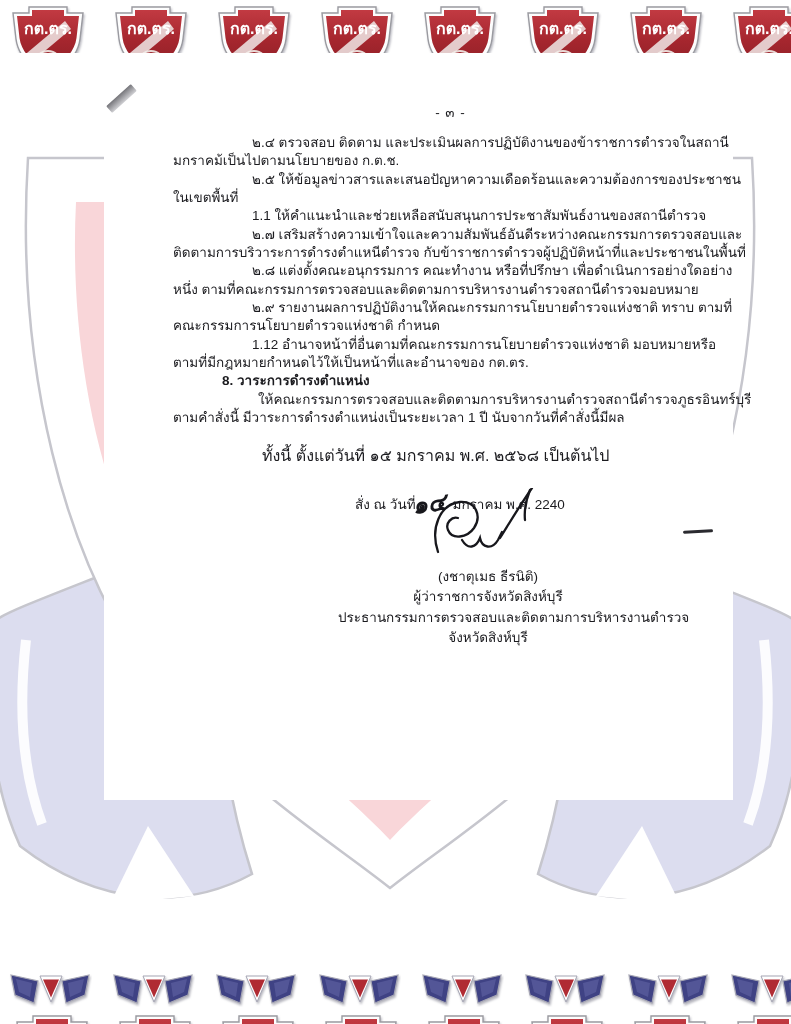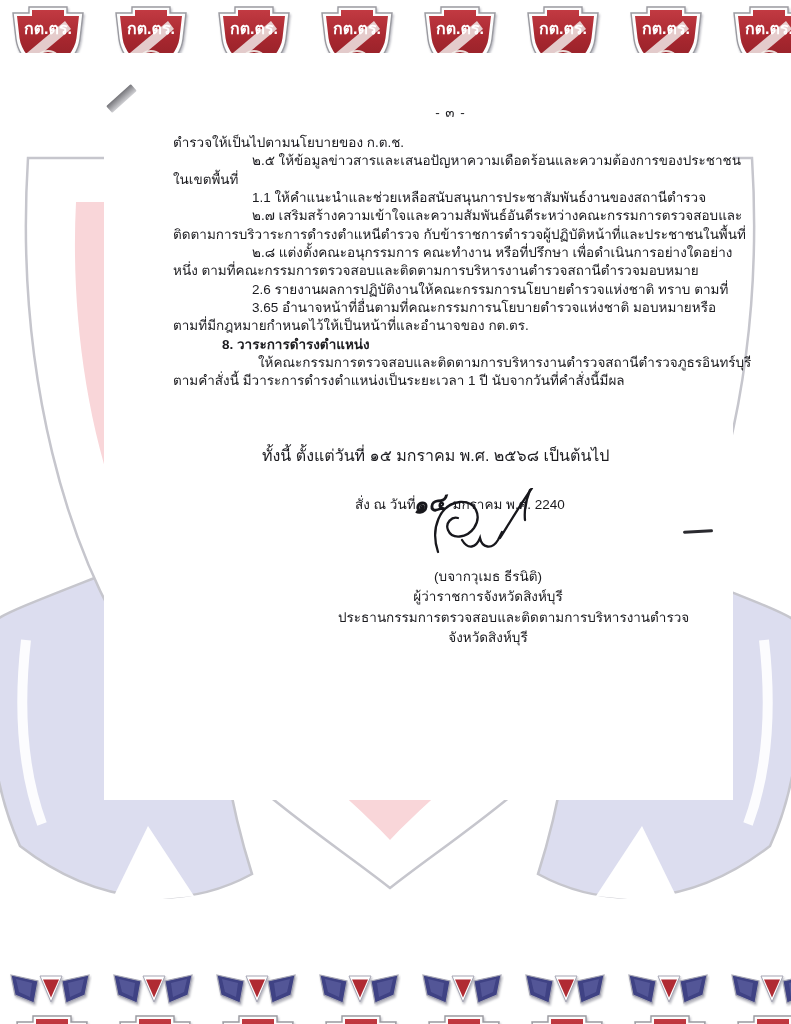--- a/index.html
+++ b/index.html
@@ -213,30 +213,32 @@
       </svg>
     </div>
   </div>
 
 <div id="page">
   <div class="fold-mark"></div>
 
   <div class="pagenum">- ๓ -</div>
 
   <div id="body-lines">
-      <div class="doc-line l-flush">ตำรวจให้เป็นไปตามนโยบายของ ก.ต.ช.</div>
+      <div class="doc-line l-indent">๒.๔ ตรวจสอบ ติดตาม และประเมินผลการปฏิบัติงานของข้าราชการตำรวจในสถานี</div>
+      <div class="doc-line l-flush">มกราคม้เป็นไปตามนโยบายของ ก.ต.ช.</div>
       <div class="doc-line l-indent">๒.๕ ให้ข้อมูลข่าวสารและเสนอปัญหาความเดือดร้อนและความต้องการของประชาชน</div>
       <div class="doc-line l-flush">ในเขตพื้นที่</div>
       <div class="doc-line l-indent">1.1 ให้คำแนะนำและช่วยเหลือสนับสนุนการประชาสัมพันธ์งานของสถานีตำรวจ</div>
       <div class="doc-line l-indent">๒.๗ เสริมสร้างความเข้าใจและความสัมพันธ์อันดีระหว่างคณะกรรมการตรวจสอบและ</div>
       <div class="doc-line l-flush">ติดตามการบริวาระการดำรงตำแหนีตำรวจ กับข้าราชการตำรวจผู้ปฏิบัติหน้าที่และประชาชนในพื้นที่</div>
       <div class="doc-line l-indent">๒.๘ แต่งตั้งคณะอนุกรรมการ คณะทำงาน หรือที่ปรึกษา เพื่อดำเนินการอย่างใดอย่าง</div>
       <div class="doc-line l-flush">หนึ่ง  ตามที่คณะกรรมการตรวจสอบและติดตามการบริหารงานตำรวจสถานีตำรวจมอบหมาย</div>
-      <div class="doc-line l-indent">2.6 รายงานผลการปฏิบัติงานให้คณะกรรมการนโยบายตำรวจแห่งชาติ ทราบ ตามที่</div>
-      <div class="doc-line l-indent">3.65 อำนาจหน้าที่อื่นตามที่คณะกรรมการนโยบายตำรวจแห่งชาติ มอบหมายหรือ</div>
+      <div class="doc-line l-indent">๒.๙ รายงานผลการปฏิบัติงานให้คณะกรรมการนโยบายตำรวจแห่งชาติ ทราบ ตามที่</div>
+      <div class="doc-line l-flush">คณะกรรมการนโยบายตำรวจแห่งชาติ กำหนด</div>
+      <div class="doc-line l-indent">1.12 อำนาจหน้าที่อื่นตามที่คณะกรรมการนโยบายตำรวจแห่งชาติ มอบหมายหรือ</div>
       <div class="doc-line l-flush">ตามที่มีกฎหมายกำหนดไว้ให้เป็นหน้าที่และอำนาจของ กต.ตร.</div>
       <div class="doc-line l-heading">8. วาระการดำรงตำแหน่ง</div>
       <div class="doc-line l-indent2">ให้คณะกรรมการตรวจสอบและติดตามการบริหารงานตำรวจสถานีตำรวจภูธรอินทร์บุรี</div>
       <div class="doc-line l-flush">ตามคำสั่งนี้ มีวาระการดำรงตำแหน่งเป็นระยะเวลา 1 ปี นับจากวันที่คำสั่งนี้มีผล</div>
     </div>
 
   <div class="closing">ทั้งนี้  ตั้งแต่วันที่  ๑๕  มกราคม พ.ศ. ๒๕๖๘  เป็นต้นไป</div>
 
   <div class="issued">
     <span>สั่ง   ณ  วันที่</span>
@@ -248,17 +250,17 @@
     <g fill="none" stroke="#17171c" stroke-width="2.3" stroke-linecap="round">
       <path d="M16,64 C8,40 18,16 38,14 C54,13 60,28 52,40 C45,50 30,52 26,42 C23,35 30,28 36,30"></path>
       <path d="M40,52 C46,62 54,60 58,50 C60,60 70,62 76,52 C78,48 80,44 80,44"></path>
       <path d="M78,50 C88,34 100,14 110,0"></path>
       <path d="M108,2 C104,12 102,22 103,32"></path>
     </g>
   </svg>
 
   <div class="stray-dash"></div>
 
-  <div class="sig-block sb-name">(บจากวุเมธ  ธีรนิติ)</div>
+  <div class="sig-block sb-name">(งชาตุเมธ  ธีรนิติ)</div>
   <div class="sig-block sb-t1">ผู้ว่าราชการจังหวัดสิงห์บุรี</div>
   <div class="sig-block sb-t2">ประธานกรรมการตรวจสอบและติดตามการบริหารงานตำรวจ</div>
   <div class="sig-block sb-t3">จังหวัดสิงห์บุรี</div>
 </div>
 
 </body></html>

